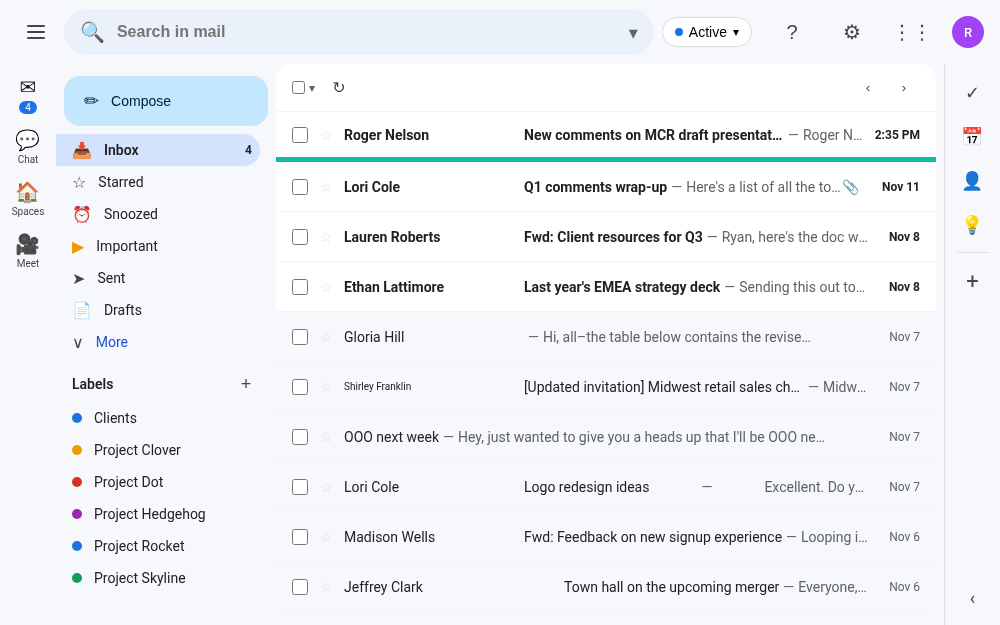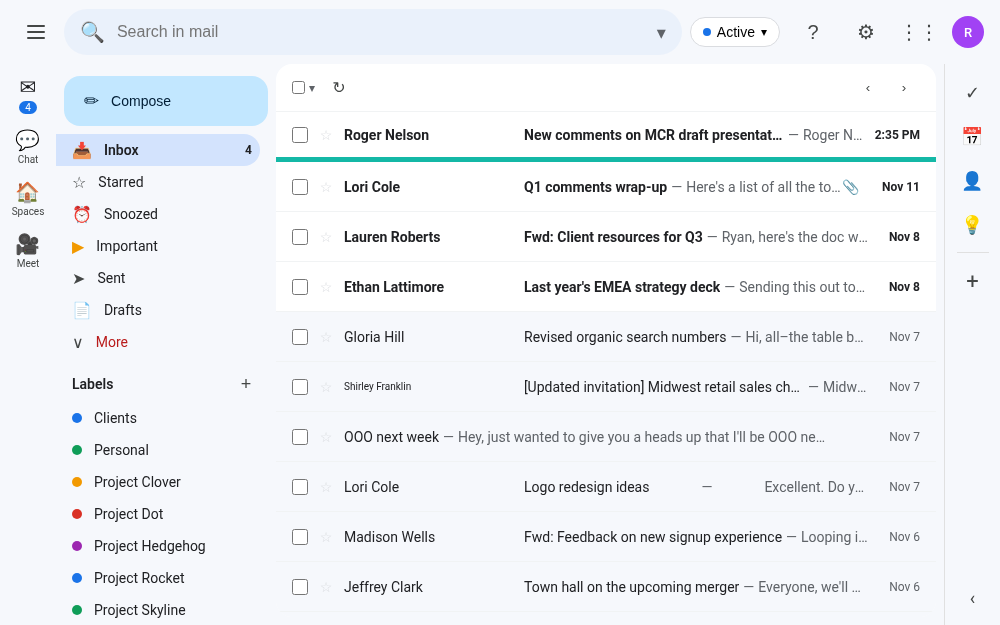--- a/index.html
+++ b/index.html
@@ -16,24 +16,24 @@
 <div style="display:flex;align-items:center;height:64px;background:#f6f8fc;padding:0 16px;gap:8px;flex-shrink:0;">
   <button style="width:40px;height:40px;border-radius:50%;border:none;background:transparent;cursor:pointer;display:flex;align-items:center;justify-content:center;">
     <div style="display:flex;flex-direction:column;gap:4px;">
       <span style="display:block;width:18px;height:2px;background:#444746;border-radius:1px;"></span>
       <span style="display:block;width:18px;height:2px;background:#444746;border-radius:1px;"></span>
       <span style="display:block;width:18px;height:2px;background:#444746;border-radius:1px;"></span>
     </div>
   </button>
   <div style="flex:1;max-width:720px;background:#eaf1fb;border-radius:24px;height:46px;display:flex;align-items:center;padding:0 16px;gap:12px;">
     <span style="color:#444746;font-size:20px;">🔍</span>
-    <input type="text" style="border: none; background: transparent; outline: none; font-size: 16px; color: #737373; flex: 1 1 0%;" placeholder="Search in mail">
+    <input type="text" style="border: none; background: transparent; outline: none; font-size: 16px; color: #737373; flex: 1 1 0%; font-weight: bold;" placeholder="Search in mail">
     <span style="color:#5f6368;cursor:pointer;font-size:18px;">▾</span>
   </div>
-  <div style="display:flex;align-items:center;gap:13px;margin-left:auto;">
+  <div style="display:flex;align-items:center;gap:20px;margin-left:auto;">
     <button style="display:flex;align-items:center;gap:6px;border:1px solid #dadce0;border-radius:20px;padding:6px 12px;background:white;cursor:pointer;font-size:14px;">
       <span style="width:8px;height:8px;background:#1a73e8;border-radius:50%;display:inline-block;"></span>
       <span>Active</span>
       <span style="font-size:12px;">▾</span>
     </button>
     <button style="width:40px;height:40px;border-radius:50%;border:none;background:transparent;cursor:pointer;display:flex;align-items:center;justify-content:center;color:#444746;font-size:20px;">?</button>
     <button style="width:40px;height:40px;border-radius:50%;border:none;background:transparent;cursor:pointer;display:flex;align-items:center;justify-content:center;color:#444746;font-size:20px;">⚙</button>
     <button style="width:40px;height:40px;border-radius:50%;border:none;background:transparent;cursor:pointer;display:flex;align-items:center;justify-content:center;color:#444746;font-size:20px;">⋮⋮</button>
     <div style="width:32px;height:32px;border-radius:50%;background:#a142f4;display:flex;align-items:center;justify-content:center;color:white;font-size:13px;font-weight:500;cursor:pointer;">R</div>
   </div>
@@ -92,35 +92,31 @@
       <span style="font-size:14px;">Sent</span>
     </div>
 
     <div style="display:flex;align-items:center;gap:12px;padding:4px 8px 4px 16px;height:32px;border-radius:0 16px 16px 0;cursor:pointer;margin-right:16px;">
       <span style="font-size:16px;color:#444746;">📄</span>
       <span style="font-size:14px;">Drafts</span>
     </div>
 
     <div style="display:flex;align-items:center;gap:12px;padding:4px 8px 4px 16px;height:32px;border-radius:0 16px 16px 0;cursor:pointer;margin-right:16px;">
       <span style="font-size:16px;color:#444746;">∨</span>
-      <span style="font-size:14px;color:#b91c1c;">More</span>
+      <span style="font-size:14px;color:#1d4ed8;">More</span>
     </div>
 
     <div style="display:flex;align-items:center;justify-content:space-between;padding:12px 16px 4px;">
       <span style="font-size:14px;font-weight:600;color:#202124;">Labels</span>
       <button style="width:28px;height:28px;border-radius:50%;border:none;background:transparent;cursor:pointer;display:flex;align-items:center;justify-content:center;font-size:18px;color:#444746;">+</button>
     </div>
 
     <div style="display:flex;align-items:center;gap:12px;padding:4px 8px 4px 16px;height:32px;cursor:pointer;border-radius:0 16px 16px 0;margin-right:16px;">
       <span style="width:10px;height:10px;border-radius:50%;background:#1a73e8;flex-shrink:0;display:inline-block;"></span>
       <span style="font-size:14px;">Clients</span>
-    </div>
-    <div style="display:flex;align-items:center;gap:12px;padding:4px 8px 4px 16px;height:32px;cursor:pointer;border-radius:0 16px 16px 0;margin-right:16px;">
-      <span style="width:10px;height:10px;border-radius:50%;background:#0f9d58;flex-shrink:0;display:inline-block;"></span>
-      <span style="font-size:14px;">Personal</span>
     </div>
     <div style="display:flex;align-items:center;gap:12px;padding:4px 8px 4px 16px;height:32px;cursor:pointer;border-radius:0 16px 16px 0;margin-right:16px;">
       <span style="width:10px;height:10px;border-radius:50%;background:#f29900;flex-shrink:0;display:inline-block;"></span>
       <span style="font-size:14px;">Project Clover</span>
     </div>
     <div style="display:flex;align-items:center;gap:12px;padding:4px 8px 4px 16px;height:32px;cursor:pointer;border-radius:0 16px 16px 0;margin-right:16px;">
       <span style="width:10px;height:10px;border-radius:50%;background:#d93025;flex-shrink:0;display:inline-block;"></span>
       <span style="font-size:14px;">Project Dot</span>
     </div>
     <div style="display:flex;align-items:center;gap:12px;padding:4px 8px 4px 16px;height:32px;cursor:pointer;border-radius:0 16px 16px 0;margin-right:16px;">
@@ -199,21 +195,20 @@
           <span style="font-size:14px;color:#5f6368;white-space:nowrap;overflow:hidden;text-overflow:ellipsis;flex:1;">Sending this out to anyone who missed…</span>
         </div>
         <span style="font-size:12px;font-weight:700;color:#202124;white-space:nowrap;min-width:52px;text-align:right;">Nov 8</span>
       </div>
 
       <div style="display:flex;align-items:center;padding:0 16px;height:50px;border-bottom:1px solid #f1f3f4;cursor:pointer;background:#f6f8fc;">
         <input type="checkbox" style="width: 16px; height: 16px; margin-right: 8px; flex-shrink: 0; cursor: pointer;">
         <span style="width:20px;height:20px;display:flex;align-items:center;justify-content:center;margin-right:8px;color:#dadce0;cursor:pointer;font-size:14px;">☆</span>
         <span style="width:180px;flex-shrink:0;font-size:14px;white-space:nowrap;overflow:hidden;text-overflow:ellipsis;">Gloria Hill</span>
         <div style="flex:1;display:flex;align-items:center;overflow:hidden;">
-          <span style="font-size:14px;white-space:nowrap;flex-shrink:0;max-width:240px;overflow:hidden;text-overflow:ellipsis;">Revised organic search numbers</span>
           <span style="color:#5f6368;margin:0 4px;flex-shrink:0;">—</span>
           <span style="font-size:14px;color:#5f6368;white-space:nowrap;overflow:hidden;text-overflow:ellipsis;flex:1;">Hi, all–the table below contains the revise…</span>
         </div>
         <span style="font-size:12px;color:#5f6368;white-space:nowrap;min-width:52px;text-align:right;">Nov 7</span>
       </div>
 
       <div style="display:flex;align-items:center;padding:0 16px;height:50px;border-bottom:1px solid #f1f3f4;cursor:pointer;background:#f6f8fc;">
         <input type="checkbox" style="width: 16px; height: 16px; margin-right: 8px; flex-shrink: 0; cursor: pointer;">
         <span style="width:20px;height:20px;display:flex;align-items:center;justify-content:center;margin-right:8px;color:#dadce0;cursor:pointer;font-size:14px;">☆</span>
         <span style="width:180px;flex-shrink:0;font-size:10px;white-space:nowrap;overflow:hidden;text-overflow:ellipsis;">Shirley Franklin</span>
@@ -257,21 +252,21 @@
           <span style="color:#5f6368;margin:0 4px;flex-shrink:0;">—</span>
           <span style="font-size:14px;color:#5f6368;white-space:nowrap;overflow:hidden;text-overflow:ellipsis;flex:1;">Looping in Annika. The feedback…</span>
         </div>
         <span style="font-size:12px;color:#5f6368;white-space:nowrap;min-width:52px;text-align:right;">Nov 6</span>
       </div>
 
       <div style="display:flex;align-items:center;padding:0 16px;height:50px;border-bottom:1px solid #f1f3f4;cursor:pointer;background:#f6f8fc;">
         <input type="checkbox" style="width: 16px; height: 16px; margin-right: 8px; flex-shrink: 0; cursor: pointer;">
         <span style="width:20px;height:20px;display:flex;align-items:center;justify-content:center;margin-right:8px;color:#dadce0;cursor:pointer;font-size:14px;">☆</span>
         <span style="width:180px;flex-shrink:0;font-size:14px;white-space:nowrap;overflow:hidden;text-overflow:ellipsis;">Jeffrey Clark</span>
-        <div style="flex:1;display:flex;align-items:center;overflow:hidden;">
+        <div style="flex:1;display:flex;align-items:center;overflow:hidden;margin-left:40px;">
           <span style="font-size:14px;white-space:nowrap;flex-shrink:0;max-width:260px;overflow:hidden;text-overflow:ellipsis;">Town hall on the upcoming merger</span>
           <span style="color:#5f6368;margin:0 4px;flex-shrink:0;">—</span>
           <span style="font-size:14px;color:#5f6368;white-space:nowrap;overflow:hidden;text-overflow:ellipsis;flex:1;">Everyone, we'll be hosting our second t…</span>
         </div>
         <span style="font-size:12px;color:#5f6368;white-space:nowrap;min-width:52px;text-align:right;">Nov 6</span>
       </div>
 
       <div style="display:flex;align-items:center;padding:0 16px;height:50px;border-bottom:1px solid #f1f3f4;cursor:pointer;background:#f6f8fc;">
         
         

